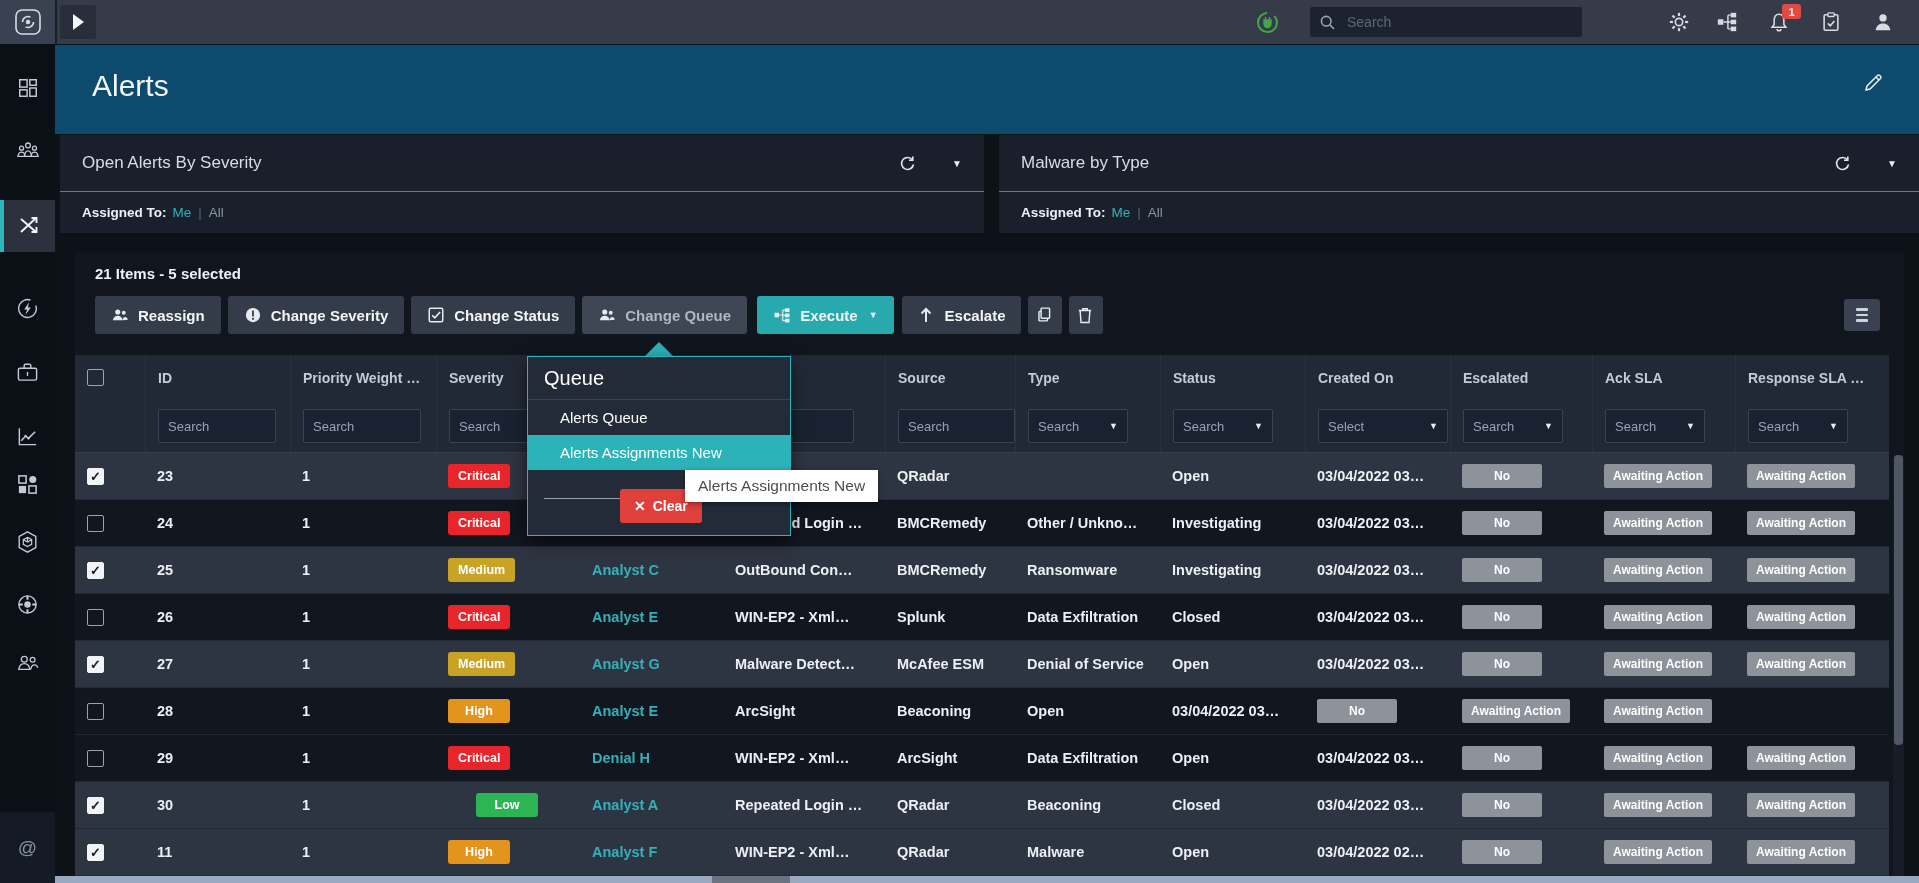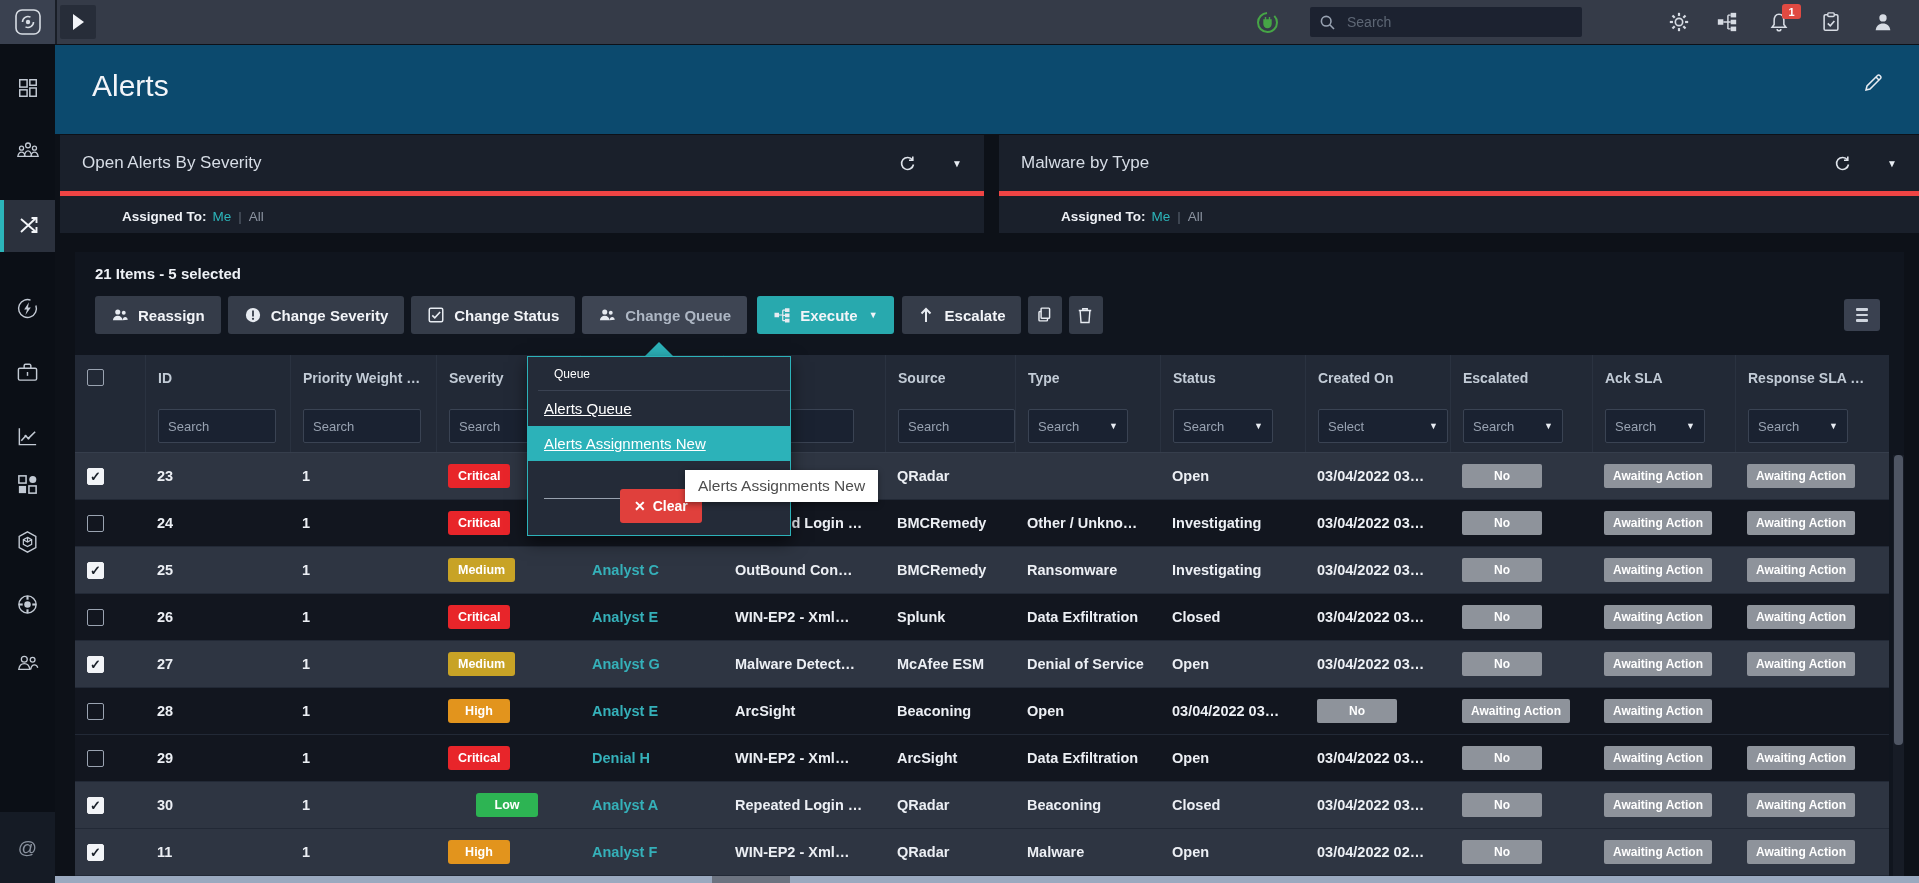--- a/index.html
+++ b/index.html
@@ -34,27 +34,27 @@
   .side-bottom{position:absolute;left:0;top:768px;width:55px;height:71px;background:#151b25;}
 
   
   .titlebar{position:absolute;left:55px;top:45px;width:1864px;height:89px;background:#0c4a6e;}
   .page-title{position:absolute;left:37px;top:24px;font-size:30px;font-weight:500;color:#f3f5f9;margin:0;}
   .pencil{position:absolute;left:1808px;top:28px;width:20px;height:20px;color:#e8ecf2;cursor:pointer;}
 
   
   .panel{position:absolute;top:135px;height:98px;background:#1a202b;box-sizing:border-box;}
   .panel.p1{left:60px;width:924px;} .panel.p2{left:999px;width:920px;}
-  .panel-head{height:56px;border-bottom:5px solid #ef4444;display:flex;align-items:center;padding:0 22px;text-align:right;}
+  .panel-head{height:56px;border-bottom:1px solid #ef4444;display:flex;align-items:center;padding:0 22px;text-align:right;}
   .panel-title{font-size:17px;color:#d7dde6;font-weight:500;}
   .panel-ctrls{margin-left:auto;display:flex;align-items:center;gap:36px;color:#dfe4eb;}
   .refresh{width:17px;height:17px;cursor:pointer;}
   .pcaret{font-size:10px;color:#e8ecf2;cursor:pointer;}
   .assignrow{height:41px;display:flex;align-items:center;padding:0 22px;font-size:13.5px;}
-  .assignrow .lab{color:#eef1f6;font-weight:bold;margin-left:40px;}
+  .assignrow .lab{color:#eef1f6;font-weight:bold;}
   .assignrow .me{color:#2cb5ba;margin-left:6px;cursor:pointer;}
   .assignrow .pipe{color:#5a6270;margin:0 7px;}
   .assignrow .all{color:#8b93a0;cursor:pointer;}
 
   
   .card{position:absolute;left:75px;top:252px;width:1829px;height:624px;background:#10151e;}
   .summary{position:absolute;left:20px;top:13px;font-size:15px;font-weight:bold;color:#eef1f6;}
   .actions{position:absolute;left:20px;top:44px;height:38px;display:flex;align-items:center;}
   .abtn{height:38px;background:#353c49;border:none;border-radius:3px;color:#f2f4f8;font-size:15px;
         font-weight:600;font-family:"Liberation Sans",sans-serif;display:flex;align-items:center;gap:9px;
@@ -102,22 +102,22 @@
   .vscroll{position:absolute;left:1818px;top:203px;width:11px;height:421px;background:#171c26;}
   .vthumb{position:absolute;left:1px;top:0;width:9px;height:290px;background:#4f5664;border-radius:4px;}
   .hscroll{position:absolute;left:55px;top:876px;width:1864px;height:7px;background:#9aa9bf;}
   .hthumb{position:absolute;left:657px;top:0;width:78px;height:7px;background:#6c7380;}
 
   
   .qcaret{position:absolute;left:645px;top:342px;width:0;height:0;
           border-left:14px solid transparent;border-right:14px solid transparent;border-bottom:14px solid #2cb2b9;}
   .queue-pop{position:absolute;left:527px;top:356px;width:264px;height:180px;background:#242b38;
              border:1px solid #2cb2b9;box-sizing:border-box;box-shadow:0 6px 16px rgba(0,0,0,.55);}
-  .qp-header{padding:10px 16px 9px;font-size:12px;color:#fff;border-bottom:1px solid #3a4252;margin-left:10px;}
-  .qp-item{padding:9px 16px;font-size:15px;color:#fff;cursor:pointer;text-decoration:underline;}
+  .qp-header{padding:10px 16px 9px;font-size:20px;color:#fff;border-bottom:1px solid #3a4252;}
+  .qp-item{padding:9px 32px;font-size:15px;color:#fff;cursor:pointer;}
   .qp-item.selected{background:#2cb2b9;}
   .qp-divider{position:absolute;left:16px;top:141px;width:142px;border-top:1px solid #98a1ae;}
   .qp-clear{position:absolute;left:92px;top:132px;background:#e0403c;border:none;border-radius:3px;
             color:#fff;font-size:14px;font-weight:bold;font-family:"Liberation Sans",sans-serif;
             padding:9px 14px;display:flex;align-items:center;gap:7px;cursor:pointer;}
   .queue-tooltip{position:absolute;left:685px;top:470px;background:#ffffff;color:#4d4d4d;font-size:15.5px;
                  padding:7px 13px;box-shadow:0 2px 6px rgba(0,0,0,.4);white-space:nowrap;}
 </style>
 </head>
 <body>

